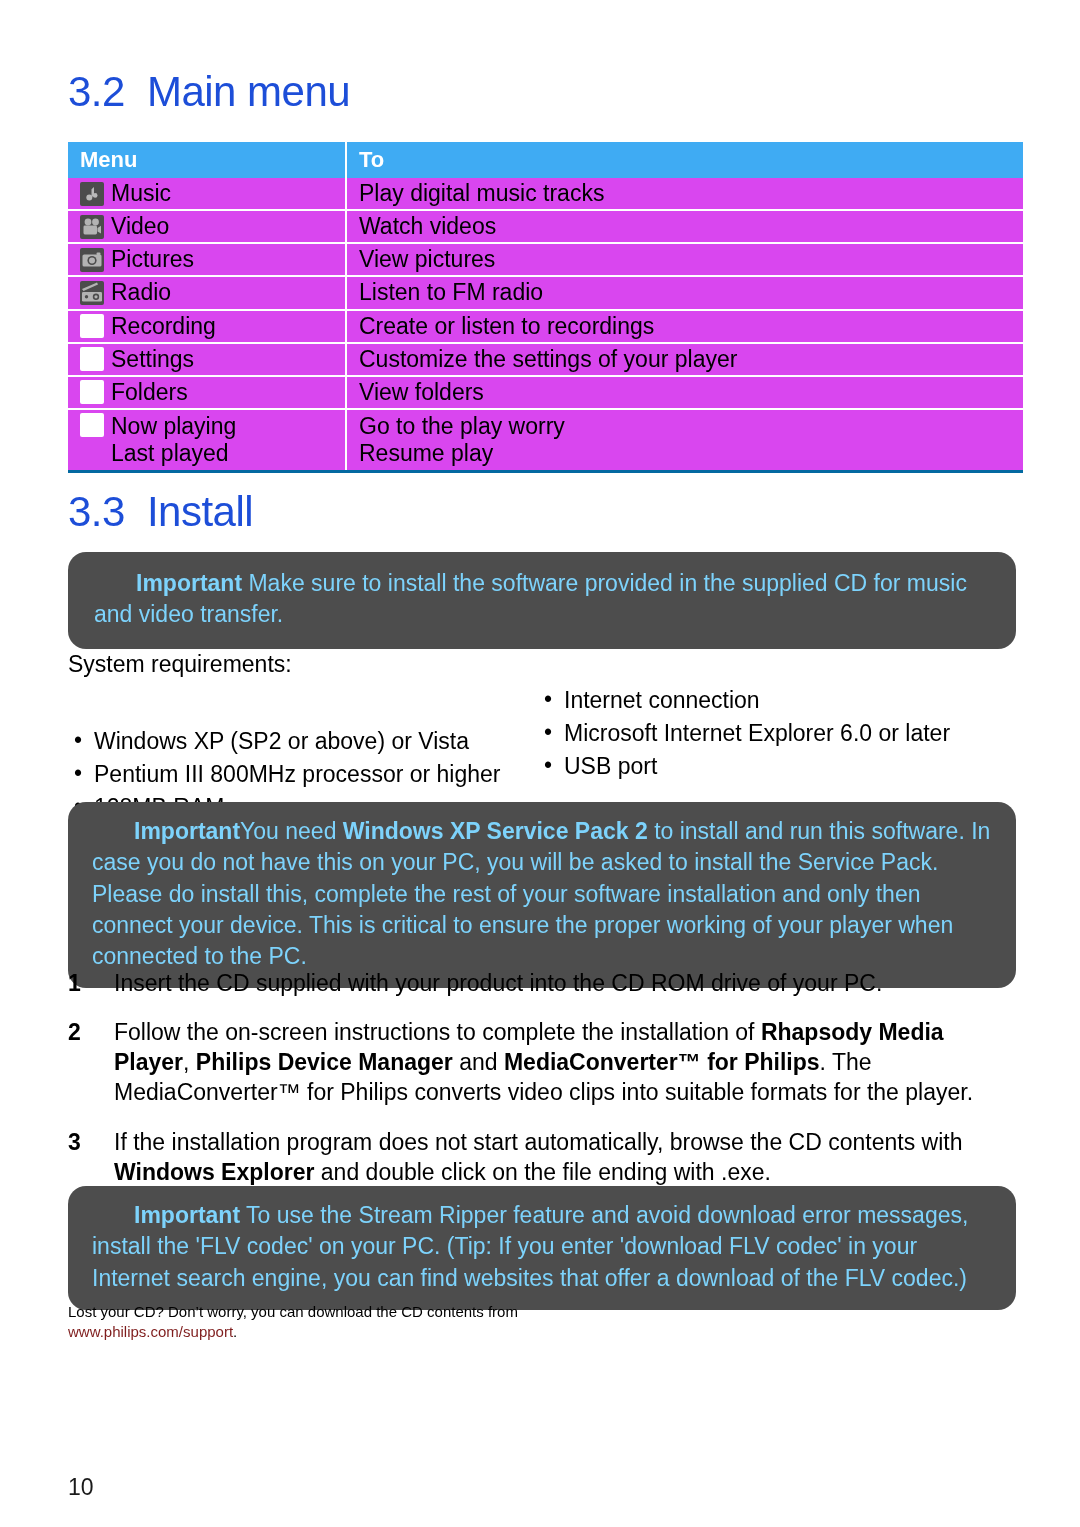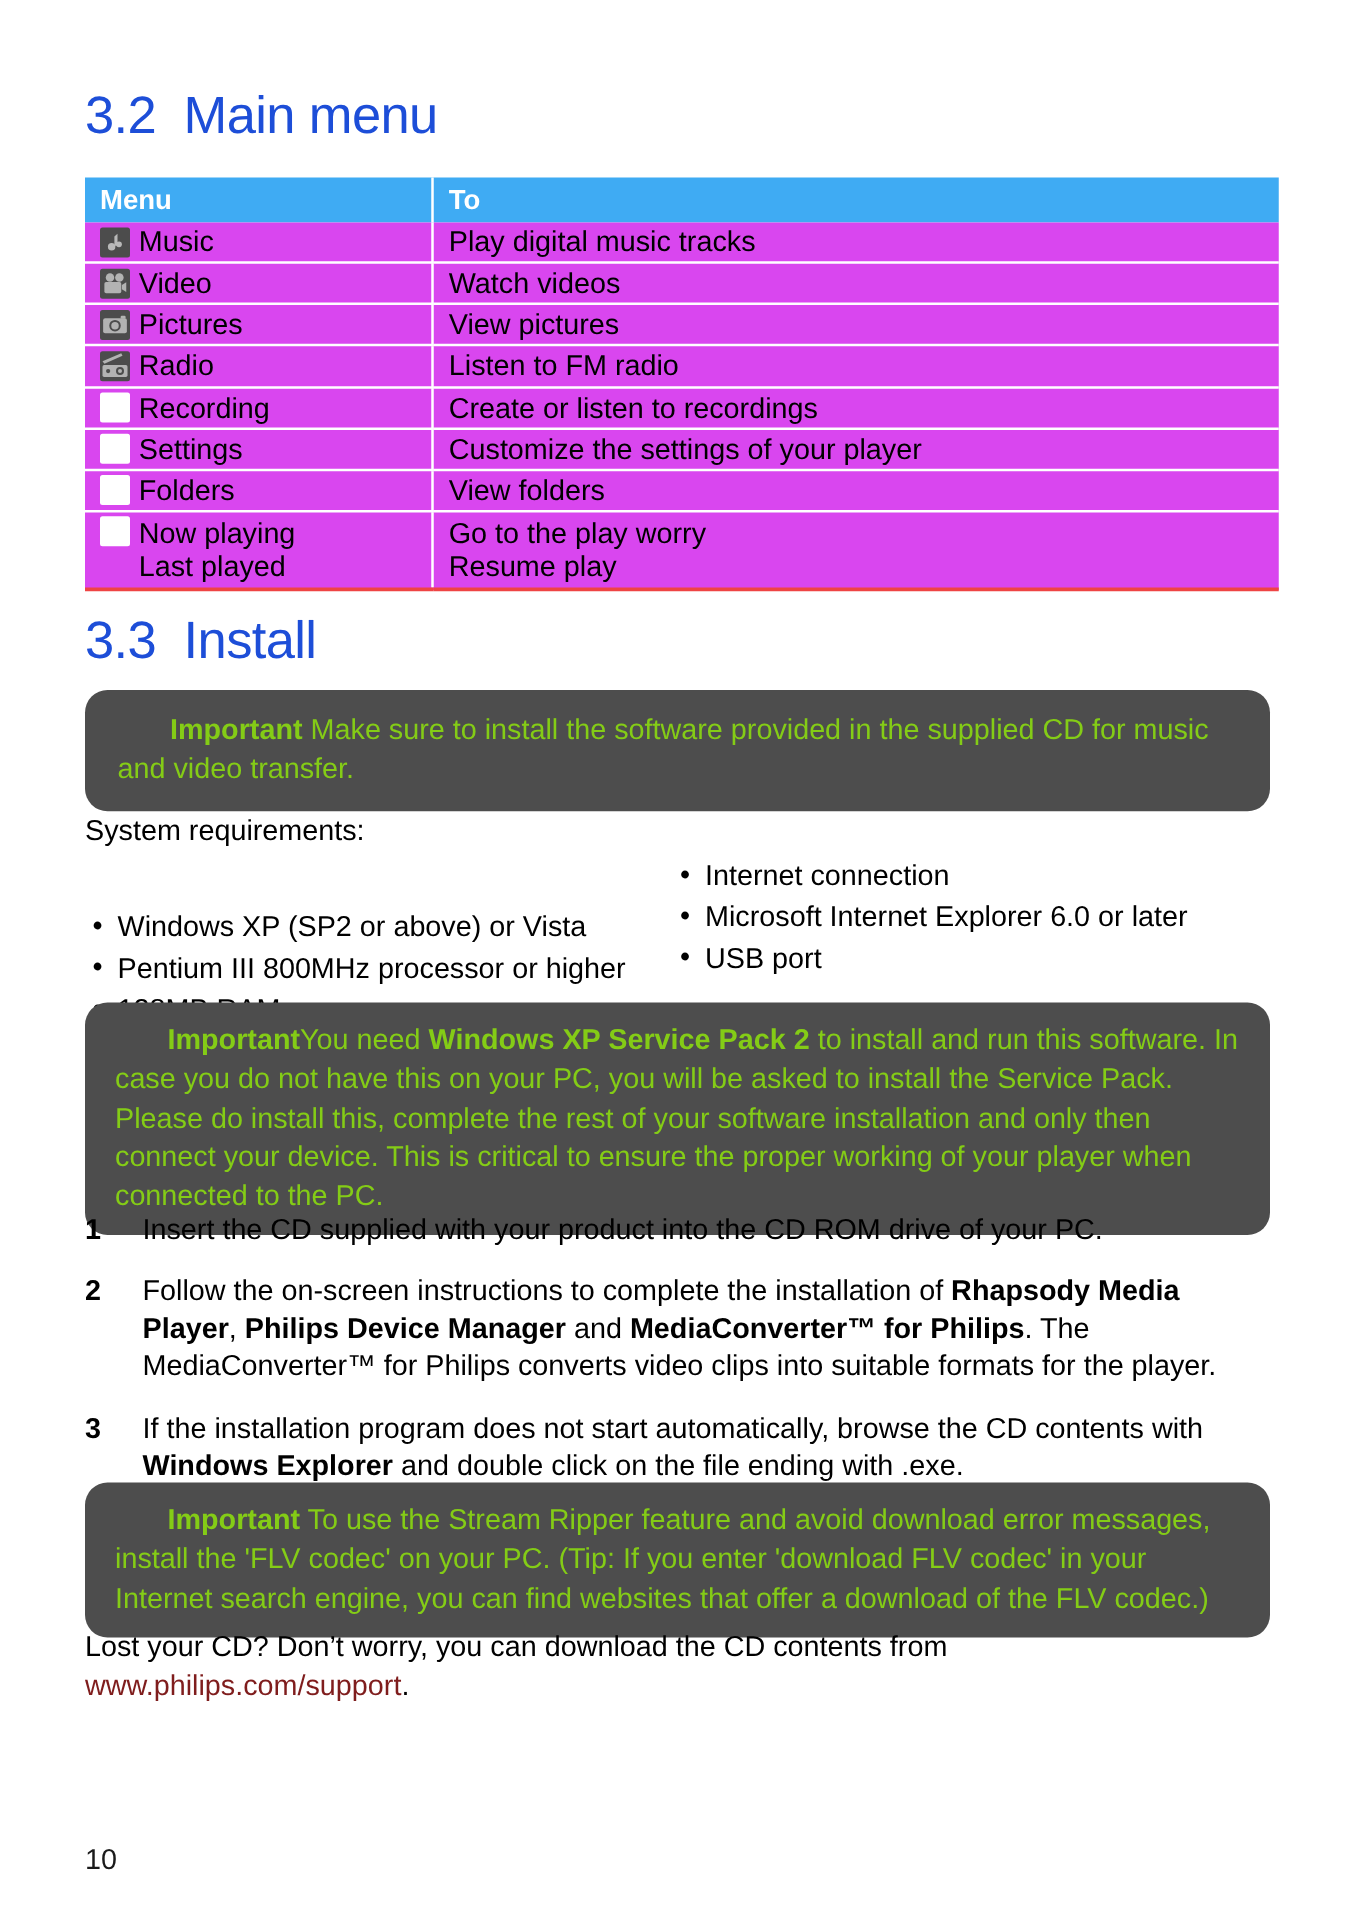--- a/index.html
+++ b/index.html
@@ -50,42 +50,42 @@
     background: #d946ef;
     padding: 2px 0 2px 12px;
     border-bottom: 2px solid #ffffff;
     border-right: 2px solid #ffffff;
     vertical-align: middle;
     height: 32px;
     font-size: 23px;
     line-height: 1.18;
   }
   .menu-table td:last-child { border-right: none; }
-  .menu-table tr:last-child td { border-bottom: 3px solid #ef4444; }
+  .menu-table tr:last-child td { border-bottom: 3px solid #0369a1; }
   .col-menu { width: 278px; }
   .cell-inner { display: flex; align-items: center; gap: 7px; }
   .icon-box {
     width: 24px; height: 24px;
     flex: 0 0 24px;
     display: inline-block;
     position: relative;
     border-radius: 2px;
   }
   .icon-box.blank { background: #ffffff; }
   .icon-box.dark  { background: #4c4c4c; }
   .icon-box svg { position: absolute; left: 0; top: 0; }
   .row-double .cell-inner { align-items: flex-start; }
   .row-double td { height: 56px; padding-top: 3px; }
   .two-line { display: flex; flex-direction: column; gap: 0px; }
   .two-line span { line-height: 1.2; }
 
   
   .note-box {
     background: #4d4d4d;
-    color: #84cc16;
+    color: #7dd3fc;
     border-radius: 18px;
     padding: 16px 26px 18px 26px;
     font-size: 23px;
     line-height: 1.36;
   }
   .note-box b { font-weight: bold; }
   .note-box .indent { display: inline-block; width: 42px; }
 
   
   .body-text { font-size: 23px; line-height: 1.3; }
@@ -113,21 +113,21 @@
     line-height: 1.31;
   }
   .step-num {
     flex: 0 0 46px;
     font-weight: bold;
     font-size: 23px;
   }
   .step-body { flex: 1; }
   .step-body b { font-weight: bold; }
 
-  .closing { font-size: 23px; line-height: 1.35; }
+  .closing { font-size: 15px; line-height: 1.35; }
   .link { color: #7f1d1d; }
 
   .page-number {
     position: absolute;
     left: 68px;
     bottom: 26px;
     font-size: 23px;
     color: #1a1a1a;
   }
 </style>

